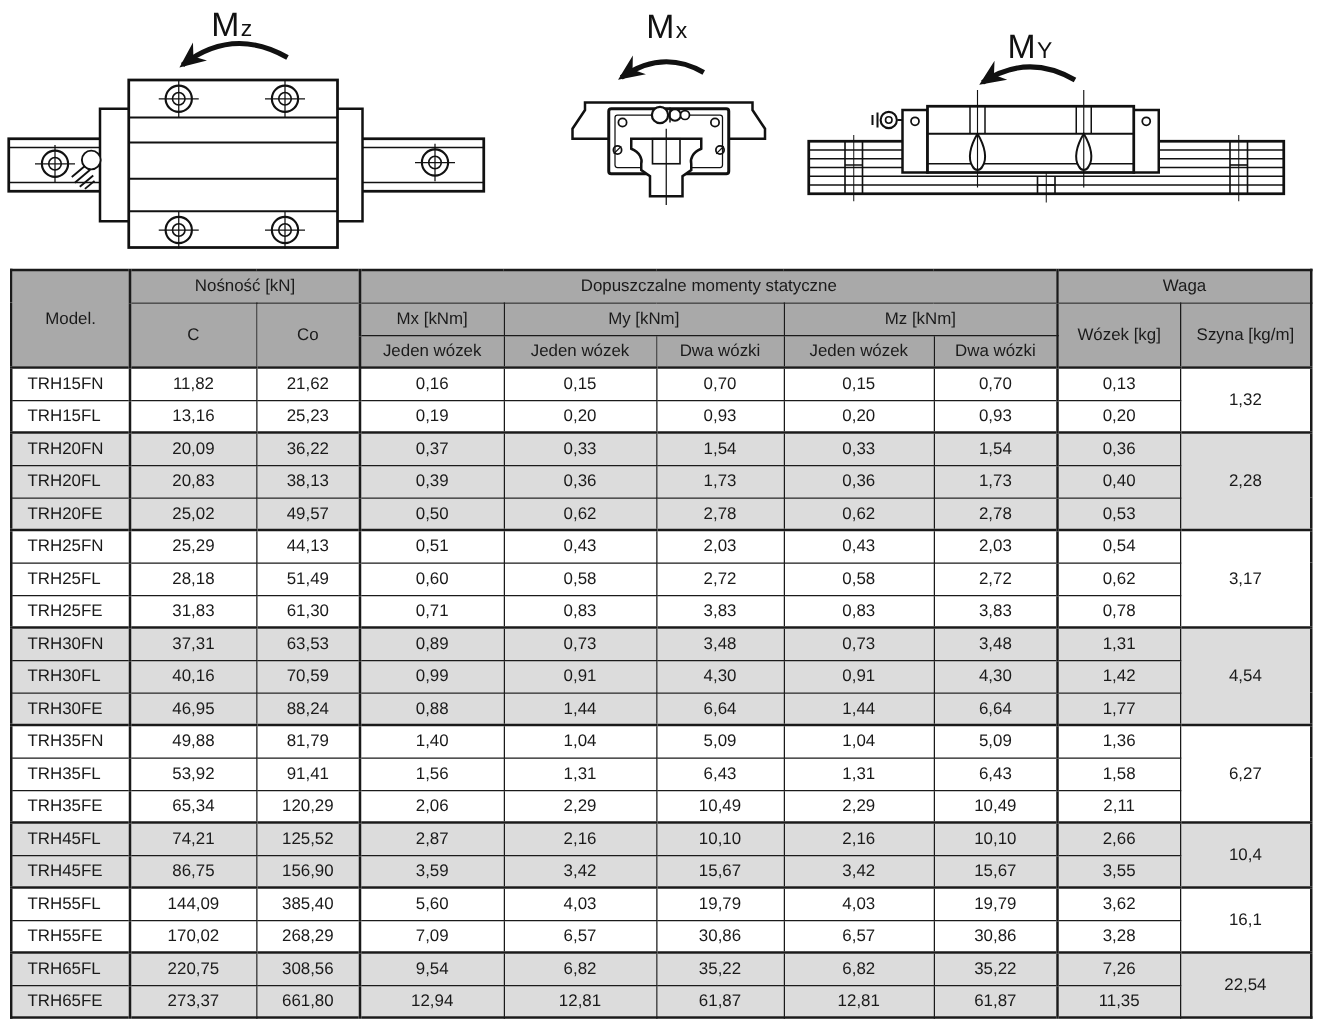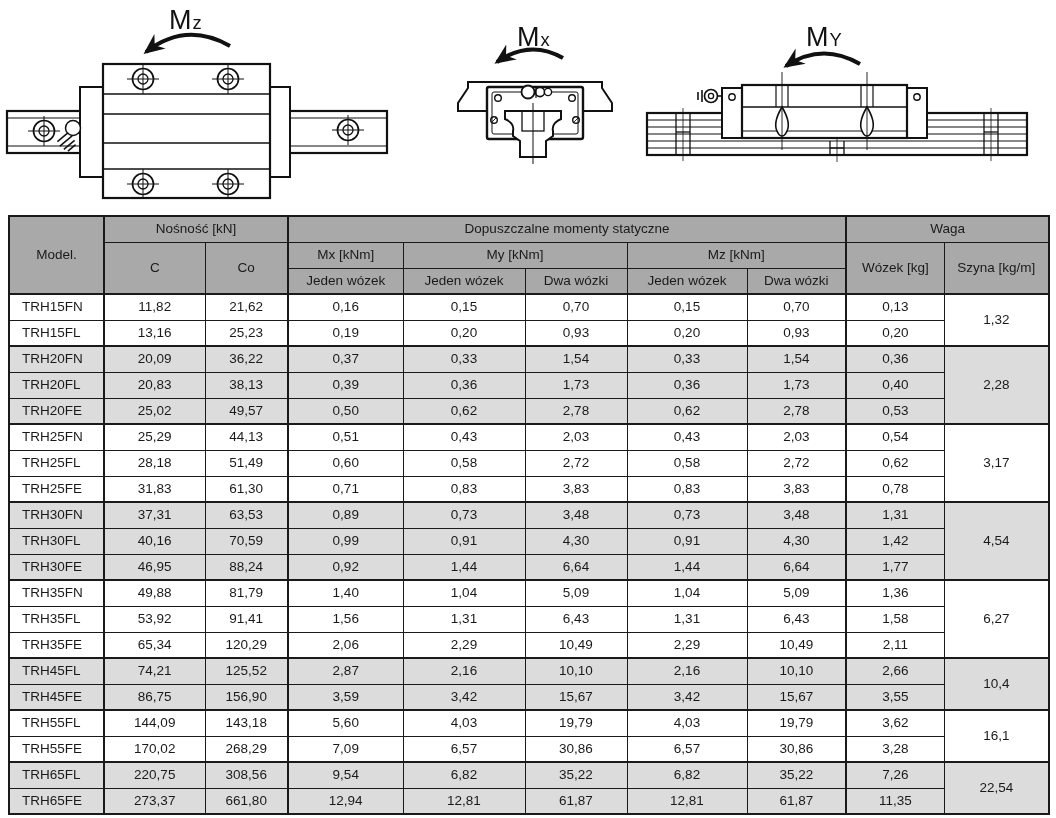--- a/index.html
+++ b/index.html
@@ -127,21 +127,21 @@
         <circle cx="58" cy="98" r="3.3"></circle>
         <circle cx="132" cy="98" r="3.3"></circle>
         <circle cx="54" cy="120" r="3.3"></circle>
         <circle cx="136" cy="120" r="3.3"></circle>
         <line x1="51" y1="123" x2="57" y2="117" stroke-width="0.9"></line>
         <line x1="133" y1="123" x2="139" y2="117" stroke-width="0.9"></line>
       </g>
 
       <path d="M57,62 Q90,39 123,58" stroke="#111" stroke-width="4" fill="none" marker-start="url(#ah)"></path>
     </svg>
-    <div class="moment-label" style="left:517px; top:22px;">
+    <div class="moment-label" style="left:517px; top:6px;">
       <span>M</span><span class="sub">x</span>
     </div>
 
     <svg class="diagram-svg" style="left:645px;" width="411" height="213" viewBox="0 0 411 213">
 
       <g stroke="#111" fill="none">
         <rect x="2" y="113" width="380" height="42" fill="#fff" stroke-width="2.2"></rect>
         <line x1="2" y1="120" x2="382" y2="120" stroke-width="1.1"></line>
         <line x1="2" y1="127" x2="382" y2="127" stroke-width="1.1"></line>
         <line x1="2" y1="134" x2="382" y2="134" stroke-width="1.1"></line>
@@ -353,21 +353,21 @@
           <td>0,91</td>
           <td>4,30</td>
           <td>0,91</td>
           <td>4,30</td>
           <td class="thickL">1,42</td>
         </tr>
         <tr class="shaded">
           <td class="model-col">TRH30FE</td>
           <td class="thickL">46,95</td>
           <td>88,24</td>
-          <td class="thickL">0,92</td>
+          <td class="thickL">0,88</td>
           <td>1,44</td>
           <td>6,64</td>
           <td>1,44</td>
           <td>6,64</td>
           <td class="thickL">1,77</td>
         </tr>
         <tr class="group-start">
           <td class="model-col">TRH35FN</td>
           <td class="thickL">49,88</td>
           <td>81,79</td>
@@ -420,21 +420,21 @@
           <td class="thickL">3,59</td>
           <td>3,42</td>
           <td>15,67</td>
           <td>3,42</td>
           <td>15,67</td>
           <td class="thickL">3,55</td>
         </tr>
         <tr class="group-start">
           <td class="model-col">TRH55FL</td>
           <td class="thickL">144,09</td>
-          <td>143,18</td>
+          <td>385,40</td>
           <td class="thickL">5,60</td>
           <td>4,03</td>
           <td>19,79</td>
           <td>4,03</td>
           <td>19,79</td>
           <td class="thickL">3,62</td>
           <td rowspan="2">16,1</td>
         </tr>
         <tr>
           <td class="model-col">TRH55FE</td>

